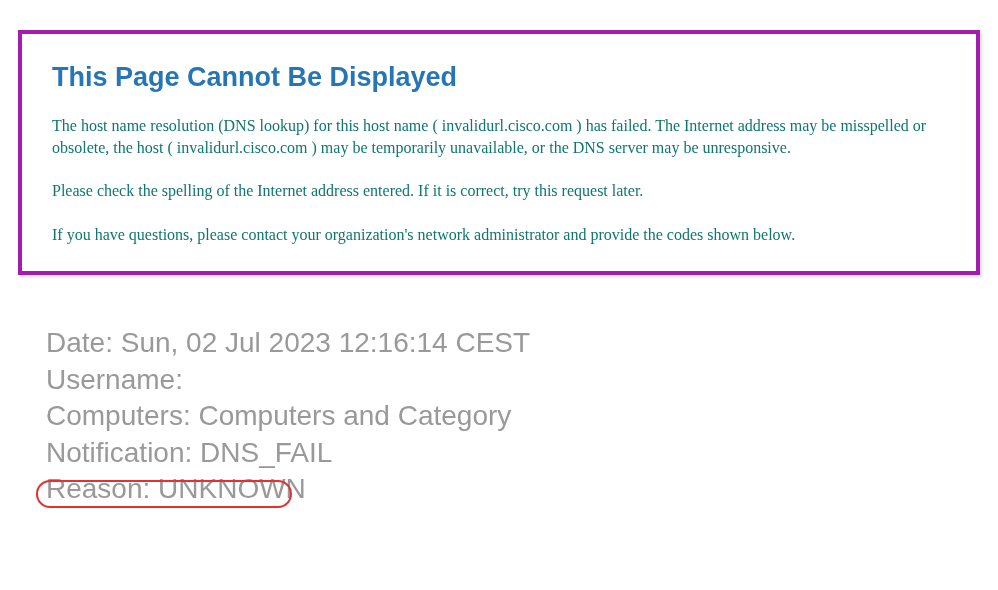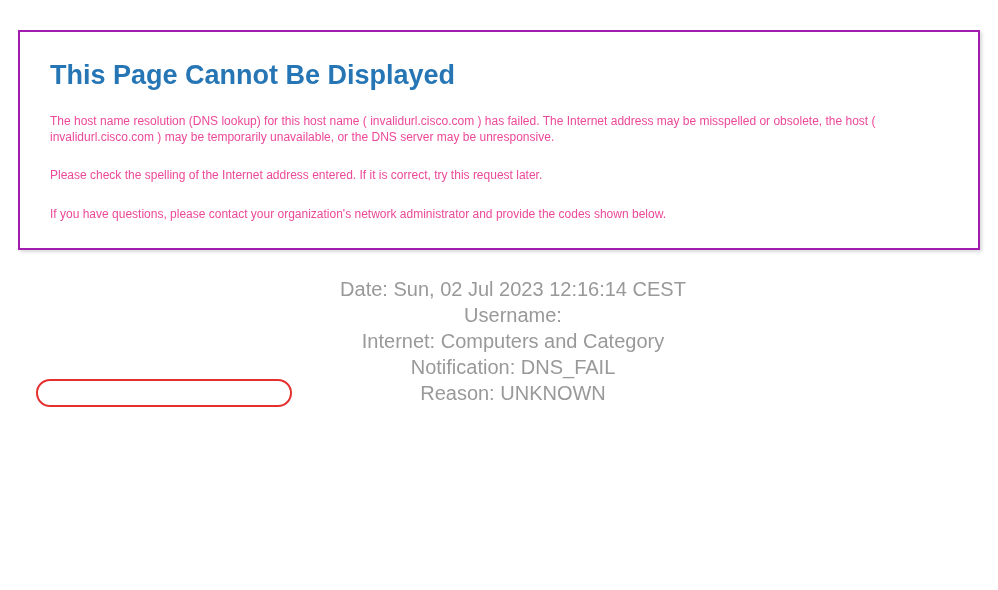--- a/index.html
+++ b/index.html
@@ -8,47 +8,47 @@
       box-sizing: border-box;
     }
     body {
       font-family: Arial, Helvetica, sans-serif;
       background: #ffffff;
       width: 998px;
       height: 590px;
       padding: 30px 18px 18px 18px;
     }
     .error-box {
-      border: 2px solid #a21caf;
+      border: 4px solid #a21caf;
       box-shadow: 2px 2px 3px rgba(0,0,0,0.15);
       padding: 28px 40px 26px 30px;
-      margin-bottom: 26px;
+      margin-bottom: 50px;
     }
     .error-title {
       font-size: 27px;
       font-weight: bold;
       color: #2676b5;
       margin-bottom: 22px;
     }
     .error-paragraph {
-      font-size: 12px;
-      color: #ec4899;
+      font-size: 16px;
+      color: #0f766e;
       line-height: 1.35;
       margin-bottom: 22px;
+      font-family: Liberation Serif, serif;
     }
     .error-paragraph:last-child {
       margin-bottom: 0;
     }
     .meta-block {
       padding-left: 28px;
-      font-size: 20px;
+      font-size: 28px;
       color: #999999;
       line-height: 1.3;
       position: relative;
-      text-align: center;
     }
     .meta-row {
       white-space: nowrap;
     }
     .meta-label {
       display: inline;
     }
     .meta-value {
       display: inline;
     }
@@ -74,21 +74,21 @@
 </div>
 
 <div class="meta-block">
   <div class="meta-row">
     <span class="meta-label">Date: </span><span class="meta-value">Sun, 02 Jul 2023 12:16:14 CEST</span>
   </div>
   <div class="meta-row">
     <span class="meta-label">Username:</span><span class="meta-value"></span>
   </div>
   <div class="meta-row">
-    <span class="meta-label">Internet: </span><span class="meta-value">Computers and Category</span>
+    <span class="meta-label">Computers: </span><span class="meta-value">Computers and Category</span>
   </div>
   <div class="meta-row">
     <span class="meta-label">Notification: </span><span class="meta-value">DNS_FAIL</span>
   </div>
   <div class="meta-row">
     <span class="meta-label">Reason: </span><span class="meta-value">UNKNOWN</span>
   </div>
   <div class="notification-highlight"></div>
 </div>
 

